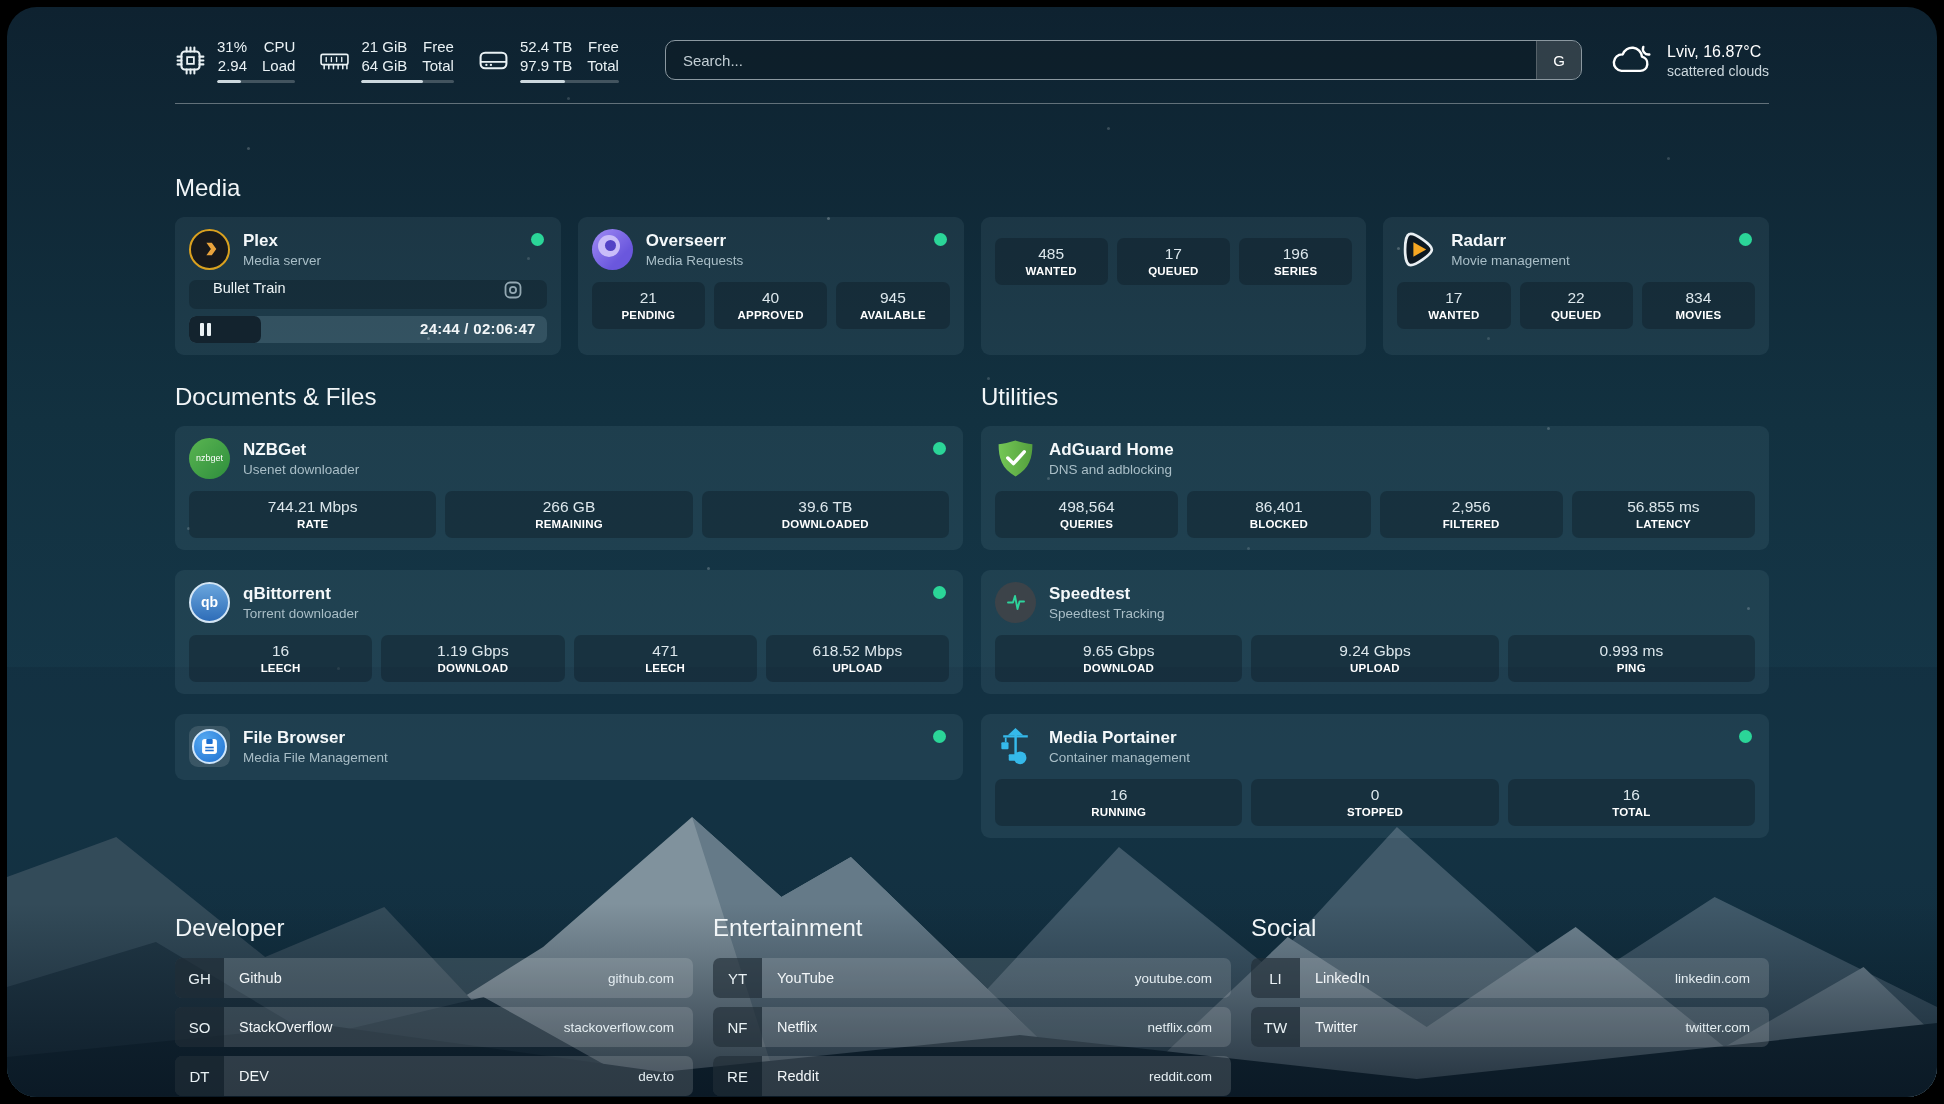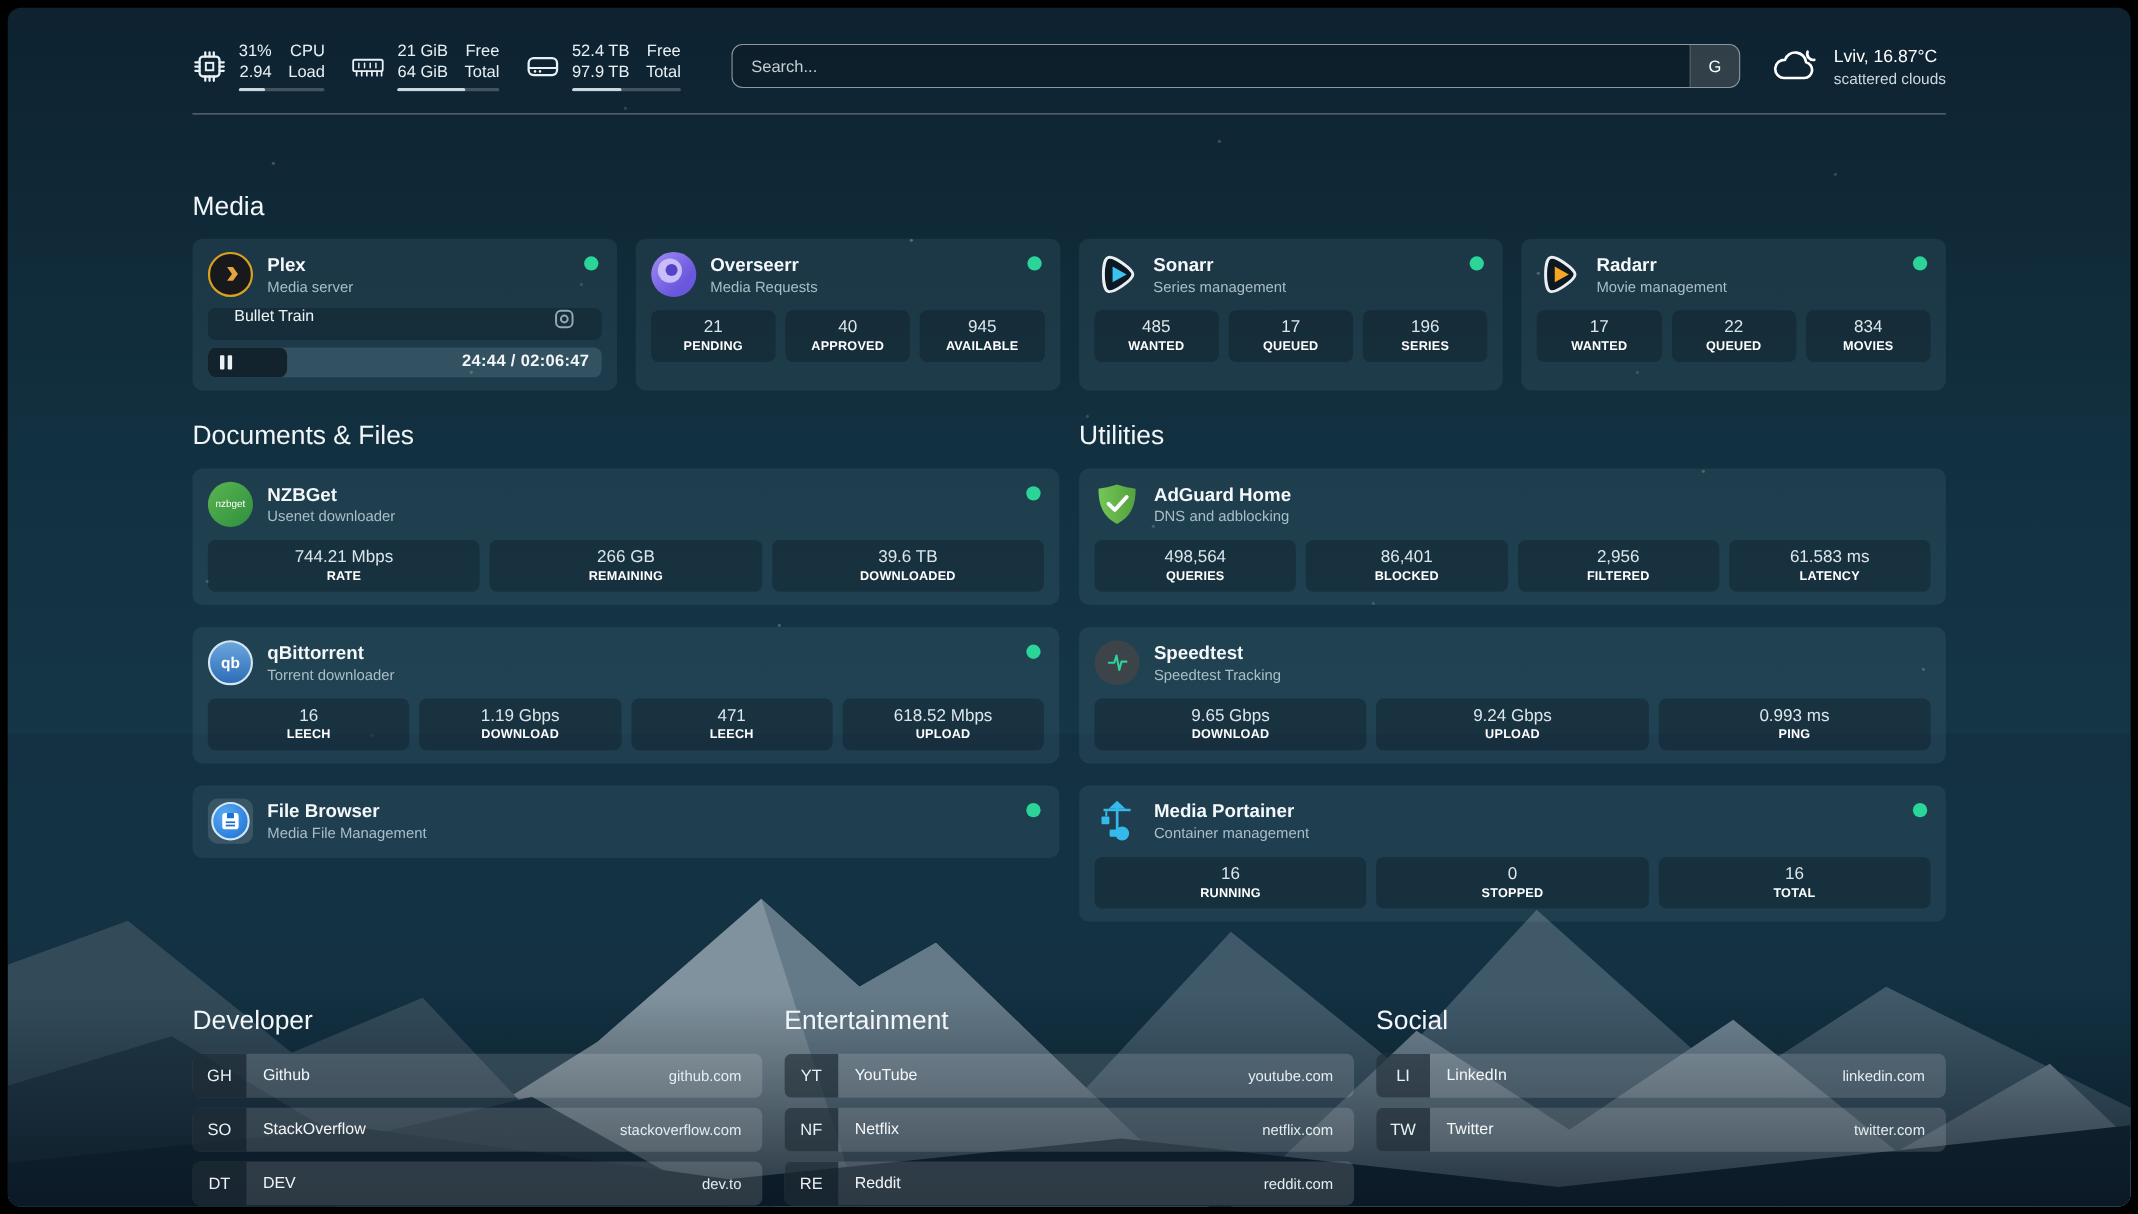--- a/index.html
+++ b/index.html
@@ -1,17 +1,17 @@
 <!DOCTYPE html>
 <html><head>
 <meta charset="utf-8">
 <style>
   * { box-sizing: border-box; margin: 0; padding: 0; }
   html,body { width:1944px; height:1104px; background:#000; font-family:"Liberation Sans", sans-serif; }
-  .screen { position:absolute; left:7px; top:7px; width:1930px; height:1090px; border-radius:12px; overflow:hidden;
+  .screen { position:absolute; left:7px; top:7px; width:1930px; height:1090px; border-radius:30px; overflow:hidden;
             background:linear-gradient(180deg,#0e2230 0%,#123140 38%,#16384a 72%,#123140 100%); }
   .speckles { position:absolute; inset:0; pointer-events:none; }
   .speckles i { position:absolute; width:3px; height:3px; border-radius:50%; background:rgba(255,255,255,.28);
       box-shadow: 240px 140px 0 rgba(255,255,255,.2), 560px 90px 0 rgba(255,255,255,.15), 820px 210px 0 rgba(255,255,255,.25),
       1100px 120px 0 rgba(255,255,255,.18), 1390px 240px 0 rgba(255,255,255,.22), 1660px 150px 0 rgba(255,255,255,.16),
       420px 330px 0 rgba(255,255,255,.2), 980px 370px 0 rgba(255,255,255,.16), 1540px 420px 0 rgba(255,255,255,.2),
       180px 520px 0 rgba(255,255,255,.18), 700px 560px 0 rgba(255,255,255,.22), 1240px 540px 0 rgba(255,255,255,.15),
       330px 660px 0 rgba(255,255,255,.2), 880px 640px 0 rgba(255,255,255,.17), 1740px 600px 0 rgba(255,255,255,.2),
       520px 250px 0 rgba(255,255,255,.14), 1480px 330px 0 rgba(255,255,255,.14), 1040px 470px 0 rgba(255,255,255,.18); }
   .mountains { position:absolute; left:0; bottom:0; width:100%; height:430px; }
@@ -256,33 +256,20 @@
             <div class="stat-l">APPROVED</div>
           </div>
           <div class="stat">
             <div class="stat-v">945</div>
             <div class="stat-l">AVAILABLE</div>
           </div>
         </div>
       </div>
 
       <div class="card">
-        <div class="chead">
-          <div class="sicon">
-            <svg viewBox="0 0 40 40" width="41" height="41">
-              <path d="M12 5 C6.5 7 6.5 33 12 35 C17 37 34 24.5 34 20 C34 15.5 17 3 12 5 Z" fill="#0c1822" stroke="#e9eff3" stroke-width="2.6" stroke-linejoin="round"></path>
-              <polygon points="16,13 28.5,20 16,27" fill="#38c5f1"></polygon>
-            </svg>
-          </div>
-          <div>
-            <div class="cname">Sonarr</div>
-            <div class="cdesc">Series management</div>
-          </div>
-          <span class="dot"></span>
-        </div>
         <div class="stats">
           <div class="stat">
             <div class="stat-v">485</div>
             <div class="stat-l">WANTED</div>
           </div>
           <div class="stat">
             <div class="stat-v">17</div>
             <div class="stat-l">QUEUED</div>
           </div>
           <div class="stat">
@@ -435,21 +422,21 @@
             </div>
             <div class="stat">
               <div class="stat-v">86,401</div>
               <div class="stat-l">BLOCKED</div>
             </div>
             <div class="stat">
               <div class="stat-v">2,956</div>
               <div class="stat-l">FILTERED</div>
             </div>
             <div class="stat">
-              <div class="stat-v">61.583 ms</div>
+              <div class="stat-v">56.855 ms</div>
               <div class="stat-l">LATENCY</div>
             </div>
           </div>
         </div>
 
         <div class="card">
           <div class="chead">
             <div class="sicon ic-circle ic-speed">
               <svg viewBox="0 0 24 24" width="24" height="24" fill="none" stroke="#2dd49c" stroke-width="1.9" stroke-linejoin="round" stroke-linecap="round">
                 <polyline points="4,12.5 9,12.5 11,6 13.5,19 15.5,11.5 20,11.5"></polyline>

